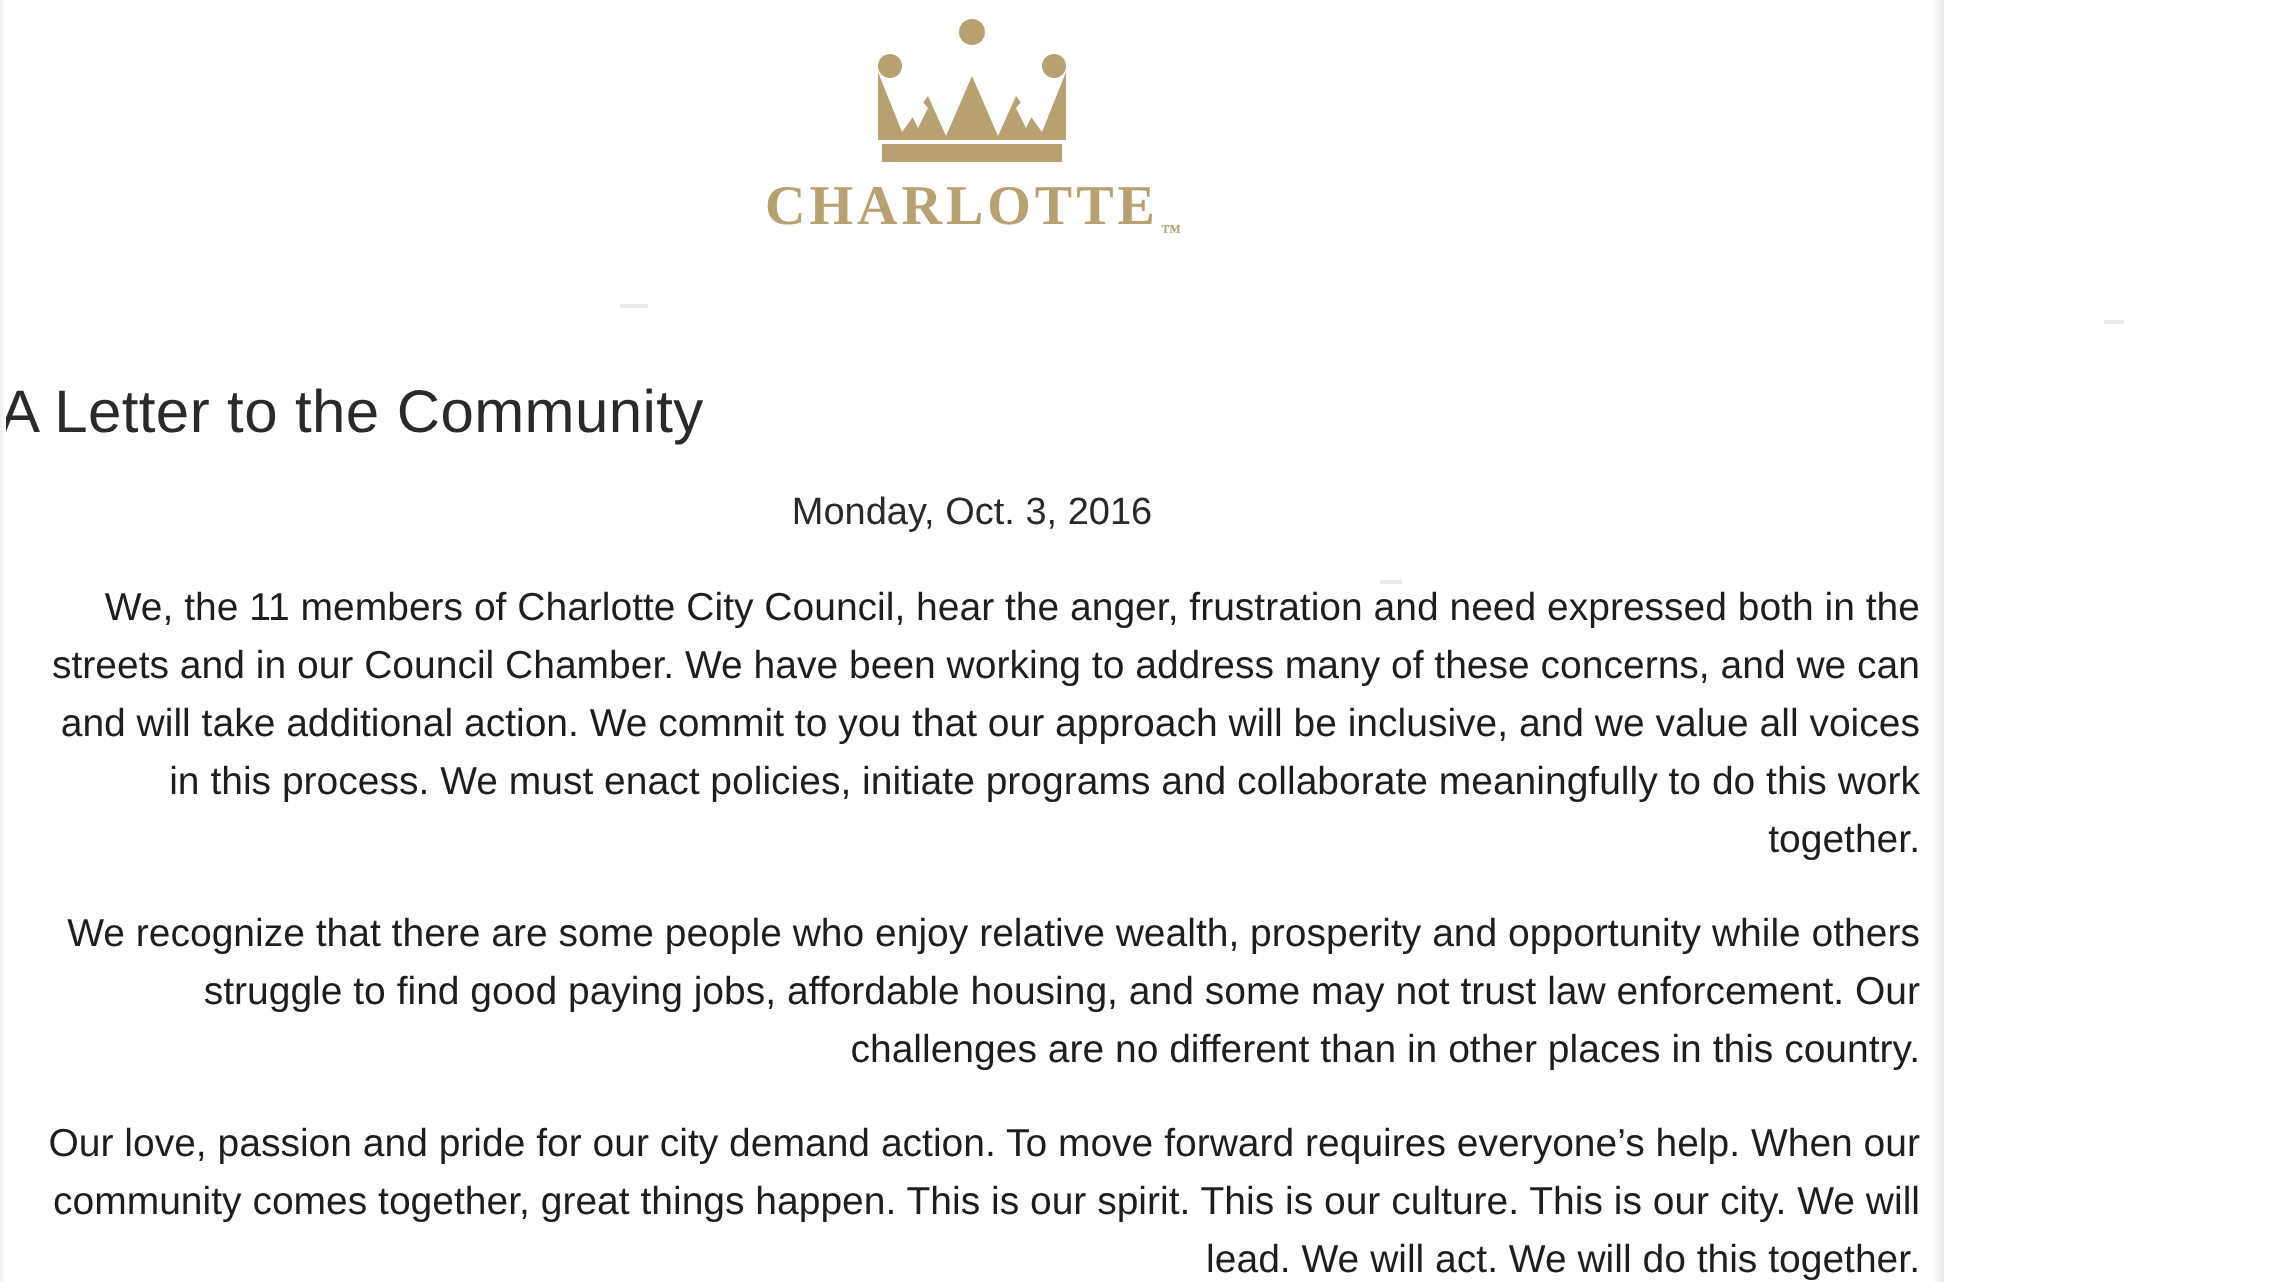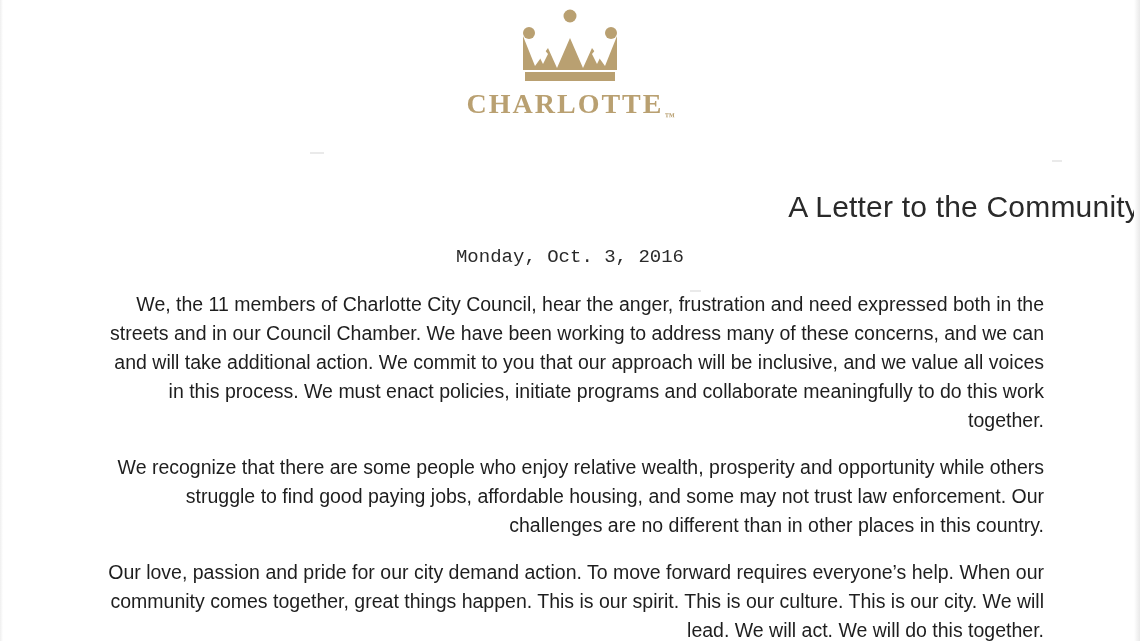--- a/index.html
+++ b/index.html
@@ -9,21 +9,21 @@
   body {
     width: 1140px;
     height: 641px;
     background: #ffffff;
     font-family: "Liberation Sans", sans-serif;
     color: #1b1b1b;
     overflow: hidden;
   }
   .page {
     position: relative;
-    width: 1140px;
+    width: 972px;
     height: 641px;
     background: #ffffff;
   }
   
   .logo-block {
     width: 100%;
     text-align: center;
     padding-top: 8px;
   }
   .crown {
@@ -41,34 +41,33 @@
   .wordmark .tm {
     font-size: 10px;
     letter-spacing: 0;
     vertical-align: bottom;
     position: relative;
     top: 2px;
     left: 1px;
   }
   
   .doc-title {
-    text-align: right;
+    text-align: left;
     font-size: 30px;
     font-weight: 400;
     color: #2a2a2a;
     margin-top: 70px;
     letter-spacing: 0.2px;
   }
   .doc-date {
     text-align: center;
     font-size: 19px;
     font-weight: 400;
     color: #2a2a2a;
     margin-top: 22px;
-    font-family: Liberation Mono, monospace;
   }
   
   .body-text {
     margin: 0 auto;
     width: 948px;
     padding-top: 22px;
   }
   .body-text p {
     font-size: 19.5px;
     line-height: 29px;

